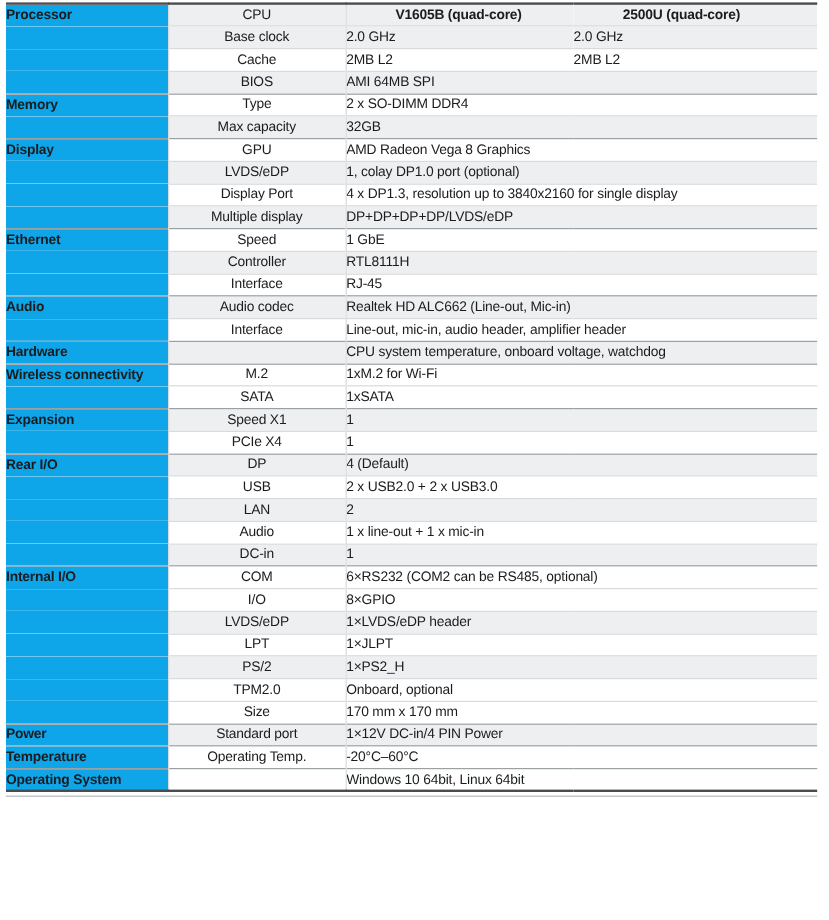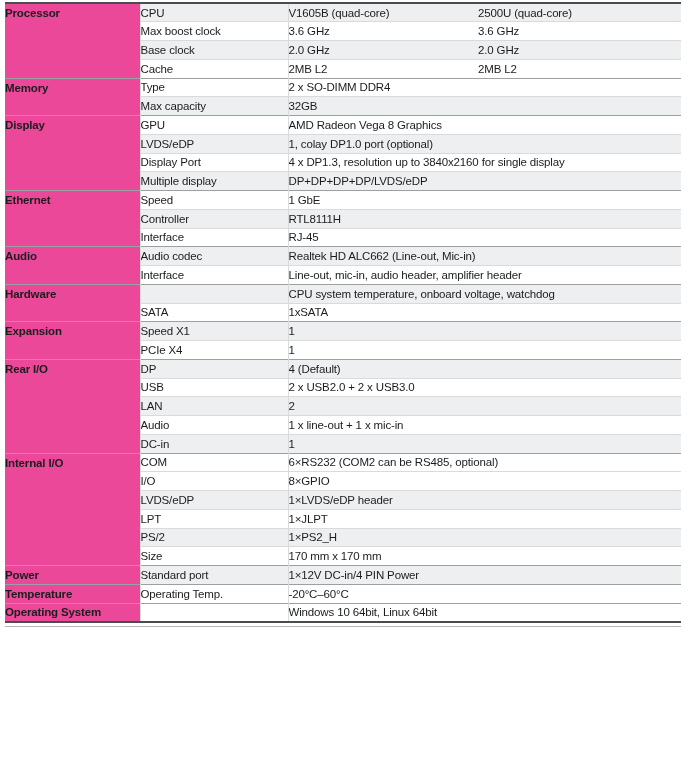--- a/index.html
+++ b/index.html
@@ -29,37 +29,39 @@
     color: var(--text, #1b1c1e);
     padding: 0;
     vertical-align: middle;
     white-space: nowrap;
     overflow: hidden;
   }
   td.cat {
     font-weight: bold;
     font-size: 11.8px;
     padding-left: 10px;
-    background: #ec4899;
+    background: #0ea5e9;
     margin-left: 27px;
   }
   td.attr {
     padding-left: 16px;
     border-left: 1px solid var(--hairline, #d8dadc);
     border-top: 1px solid var(--hairline, #d8dadc);
+    text-align: center;
   }
   td.val {
     padding-left: 8px;
     border-top: 1px solid var(--hairline, #d8dadc);
   }
   td.val.val-first {
     border-left: 1px solid var(--hairline, #d8dadc);
   }
   td.val.bold {
-    font-weight: normal;
+    font-weight: bold;
+    padding-left: 41px;
   }
   tr.shaded td.attr,
   tr.shaded td.val {
     background: var(--row-shade, #edeff1);
   }
   tr.group-start td {
     border-top: 1px solid var(--group-line, #9ba0a3);
   }
   .bottom-rule {
     width: 676px;
@@ -79,38 +81,37 @@
       <col style="width:190px">
       <col style="width:203px">
     </colgroup>
     <tbody>
         <tr class="shaded group-start">
           <td class="cat">Processor</td>
           <td class="attr">CPU</td>
           <td class="val val-first bold">V1605B (quad-core)</td>
           <td class="val bold">2500U (quad-core)</td>
         </tr>
-        <tr>
-          <td class="cat"></td>
-          <td class="attr">Max boost clock</td>
-          <td class="val val-first">3.6 GHz</td>
-          <td class="val">3.6 GHz</td>
-        </tr>
         <tr class="shaded">
           <td class="cat"></td>
           <td class="attr">Base clock</td>
           <td class="val val-first">2.0 GHz</td>
           <td class="val">2.0 GHz</td>
         </tr>
         <tr>
           <td class="cat"></td>
           <td class="attr">Cache</td>
           <td class="val val-first">2MB L2</td>
           <td class="val">2MB L2</td>
         </tr>
+        <tr class="shaded">
+          <td class="cat"></td>
+          <td class="attr">BIOS</td>
+          <td class="val val-first" colspan="2">AMI 64MB SPI</td>
+        </tr>
         <tr class="group-start">
           <td class="cat">Memory</td>
           <td class="attr">Type</td>
           <td class="val val-first" colspan="2">2 x SO-DIMM DDR4</td>
         </tr>
         <tr class="shaded">
           <td class="cat"></td>
           <td class="attr">Max capacity</td>
           <td class="val val-first" colspan="2">32GB</td>
         </tr>
@@ -157,20 +158,25 @@
         <tr>
           <td class="cat"></td>
           <td class="attr">Interface</td>
           <td class="val val-first" colspan="2">Line-out, mic-in, audio header, amplifier header</td>
         </tr>
         <tr class="shaded group-start">
           <td class="cat">Hardware</td>
           <td class="attr"></td>
           <td class="val val-first" colspan="2">CPU system temperature, onboard voltage, watchdog</td>
         </tr>
+        <tr class="group-start">
+          <td class="cat">Wireless connectivity</td>
+          <td class="attr">M.2</td>
+          <td class="val val-first" colspan="2">1xM.2 for Wi-Fi</td>
+        </tr>
         <tr>
           <td class="cat"></td>
           <td class="attr">SATA</td>
           <td class="val val-first" colspan="2">1xSATA</td>
         </tr>
         <tr class="shaded group-start">
           <td class="cat">Expansion</td>
           <td class="attr">Speed X1</td>
           <td class="val val-first" colspan="2">1</td>
         </tr>
@@ -221,20 +227,25 @@
         </tr>
         <tr>
           <td class="cat"></td>
           <td class="attr">LPT</td>
           <td class="val val-first" colspan="2">1×JLPT</td>
         </tr>
         <tr class="shaded">
           <td class="cat"></td>
           <td class="attr">PS/2</td>
           <td class="val val-first" colspan="2">1×PS2_H</td>
+        </tr>
+        <tr>
+          <td class="cat"></td>
+          <td class="attr">TPM2.0</td>
+          <td class="val val-first" colspan="2">Onboard, optional</td>
         </tr>
         <tr>
           <td class="cat"></td>
           <td class="attr">Size</td>
           <td class="val val-first" colspan="2">170 mm x 170 mm</td>
         </tr>
         <tr class="shaded group-start">
           <td class="cat">Power</td>
           <td class="attr">Standard port</td>
           <td class="val val-first" colspan="2">1×12V DC-in/4 PIN Power</td>

